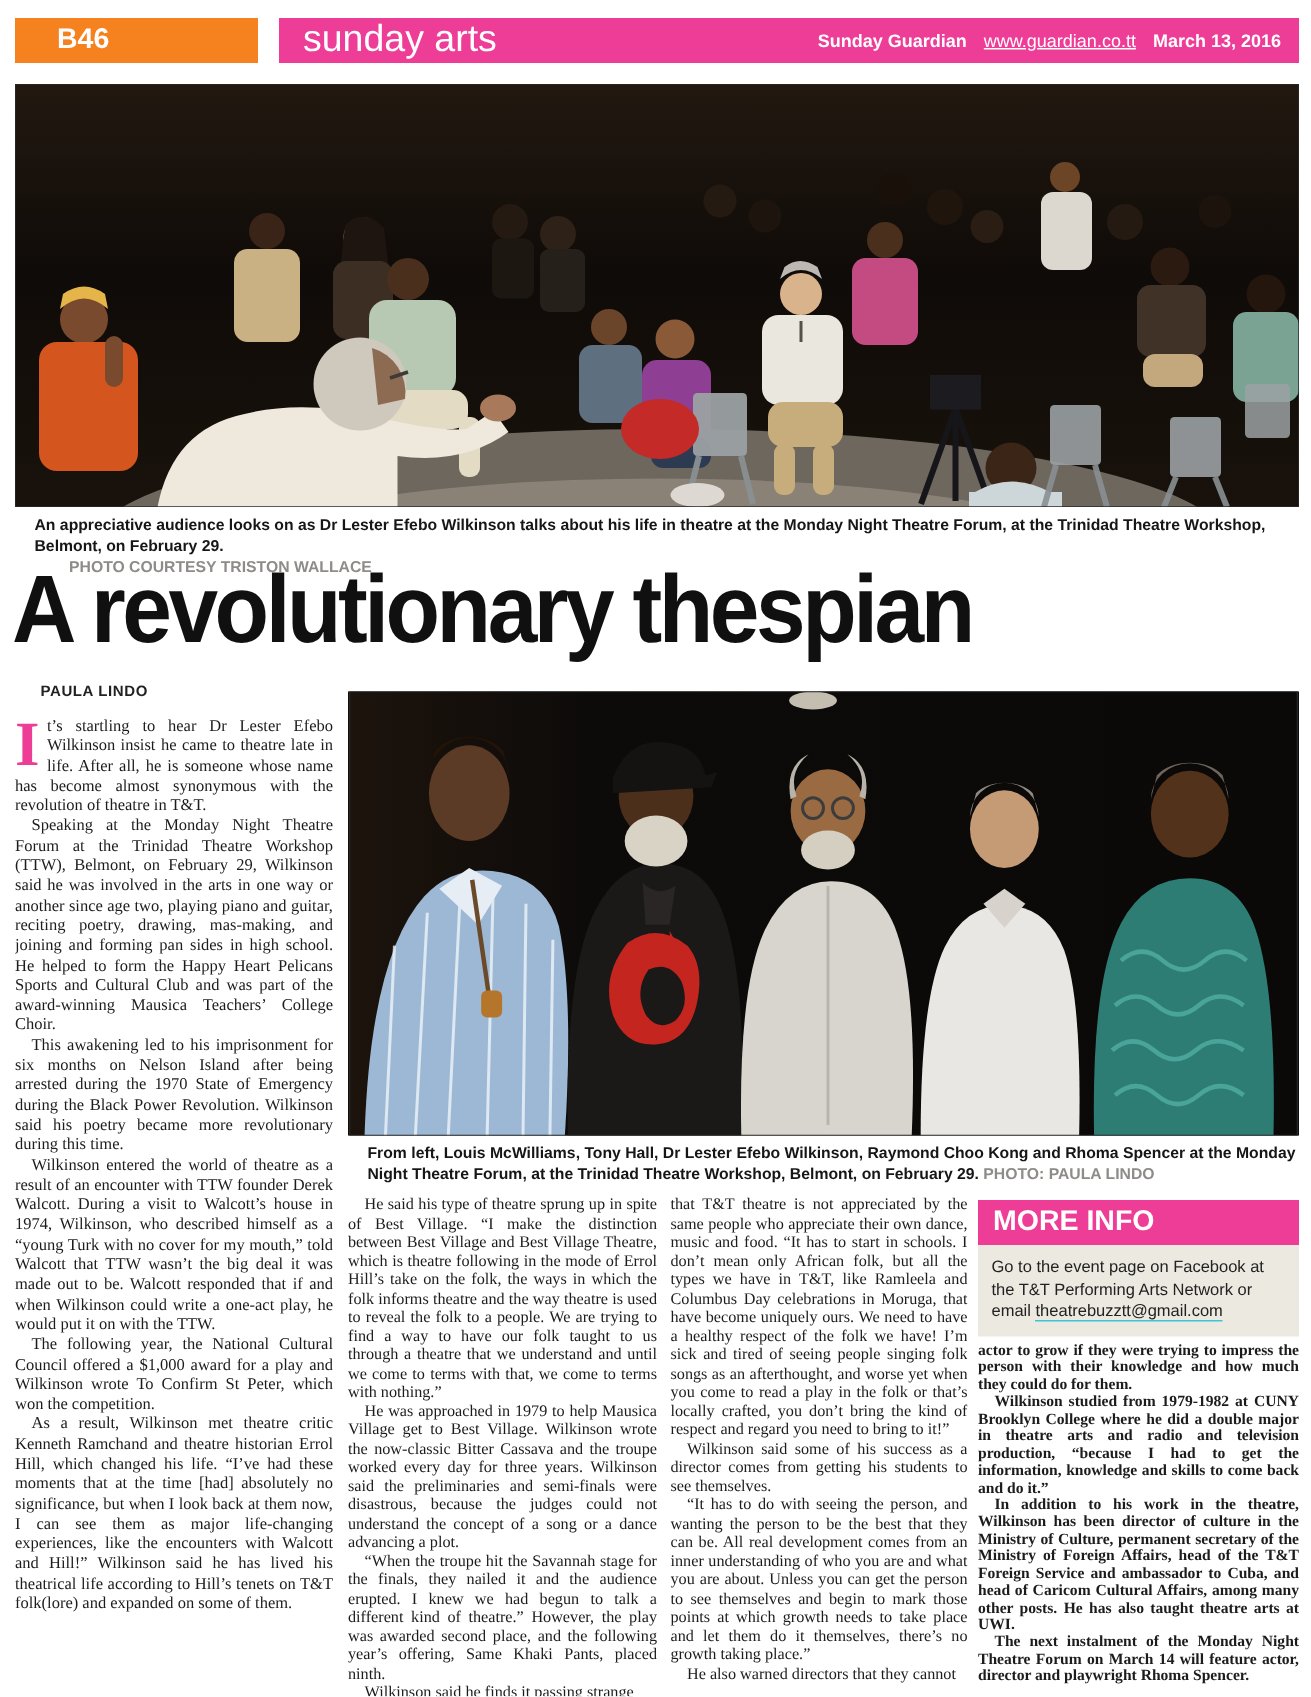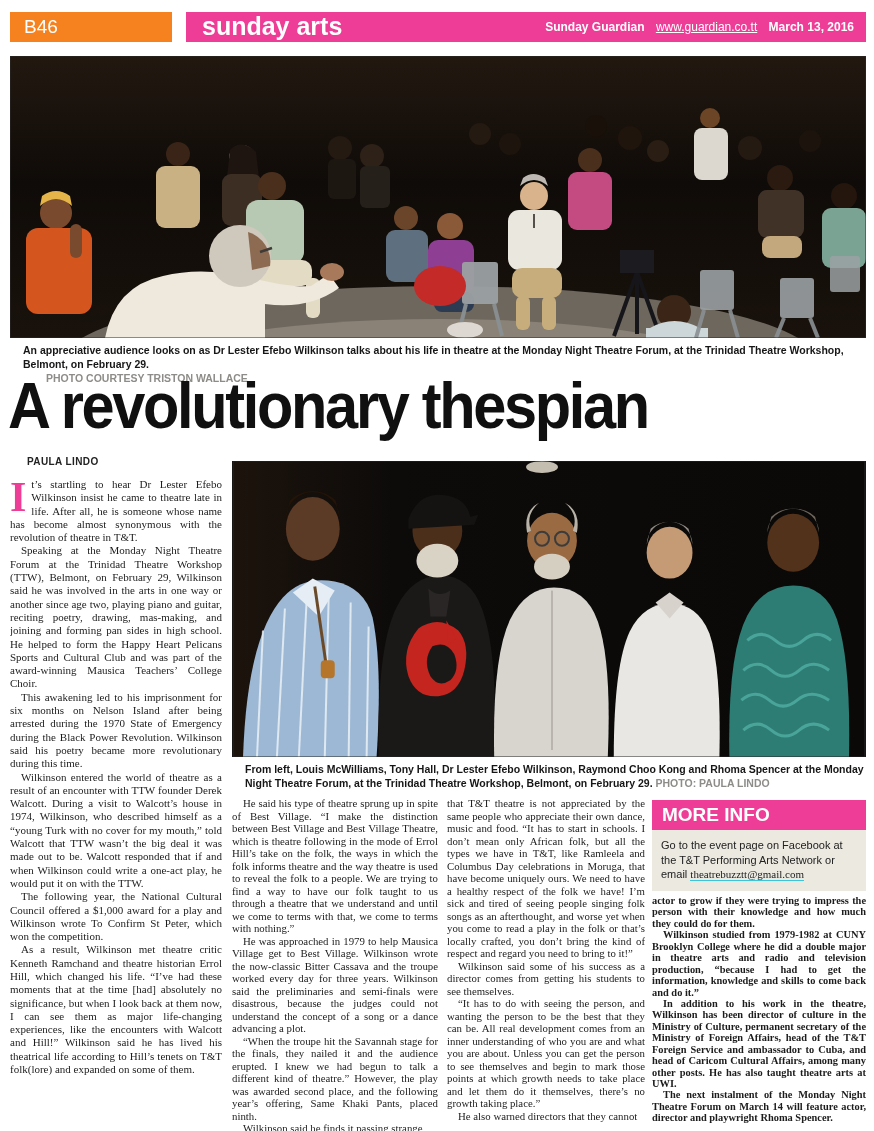--- a/index.html
+++ b/index.html
@@ -1,24 +1,24 @@
 <!DOCTYPE html>
 <html><head>
 <meta charset="utf-8">
 <style>
   html,body{margin:0;padding:0;background:#ffffff;}
   .page{position:relative;width:874px;height:1131px;background:#fff;overflow:hidden;
         font-family:"Liberation Sans",sans-serif;color:#1b1b1b;}
 
   
   .hdr-page-box{position:absolute;left:10px;top:12px;width:162px;height:30px;background:#f5821f;
-        color:#fff;font-weight:normal;font-size:19px;line-height:30px;padding-left:14px;box-sizing:border-box;}
+        color:#fff;font-weight:bold;font-size:19px;line-height:30px;padding-left:28px;box-sizing:border-box;}
   .hdr-banner{position:absolute;left:186px;top:12px;width:680px;height:30px;background:#ee3d96;}
   .hdr-section{position:absolute;left:16px;top:0;height:30px;line-height:29px;color:#fff;
-        font-weight:bold;font-size:25px;letter-spacing:0px;}
+        font-weight:normal;font-size:25px;letter-spacing:0px;}
   .hdr-right{position:absolute;right:12px;top:0;height:30px;line-height:30px;color:#fff;font-size:12px;}
   .hdr-right b{font-weight:bold;}
   .hdr-right a{color:#fff;text-decoration:underline;cursor:pointer;font-weight:normal;margin:0 8px;}
 
   
   .photo1{position:absolute;left:10px;top:56px;width:856px;height:282px;background:#120d0a;}
   .photo2{position:absolute;left:232px;top:461px;width:634px;height:296px;background:#0d0b0a;}
   .photo1 svg,.photo2 svg{display:block;width:100%;height:100%;}
 
   
@@ -42,21 +42,21 @@
   .body-para{margin:0;text-indent:11px;}
   .body-para.noindent,.lead-para{text-indent:0;}
   .dropcap{float:left;color:#ee3d96;font-weight:bold;font-size:42px;line-height:34px;
         padding:2px 5px 0 0;font-family:"Liberation Serif",serif;}
 
   
   .moreinfo{position:absolute;left:652px;top:800px;width:214px;}
   .moreinfo-bar{background:#ee3d96;color:#fff;font-weight:bold;font-size:19px;height:30px;
         line-height:30px;padding-left:10px;}
   .moreinfo-body{background:#ece9e1;padding:8px 9px 9px 9px;font-size:11px;line-height:1.32;color:#222;}
-  .moreinfo-body a{color:#222;text-decoration:none;border-bottom:1.5px solid #3cc4d8;cursor:pointer;font-family:Liberation Serif, serif;}
+  .moreinfo-body a{color:#222;text-decoration:none;border-bottom:1.5px solid #3cc4d8;cursor:pointer;}
 </style>
 </head>
 <body>
 
 <div class="page">
 
   <div class="hdr-page-box">
     <span>B46</span>
   </div>
   <div class="hdr-banner">

